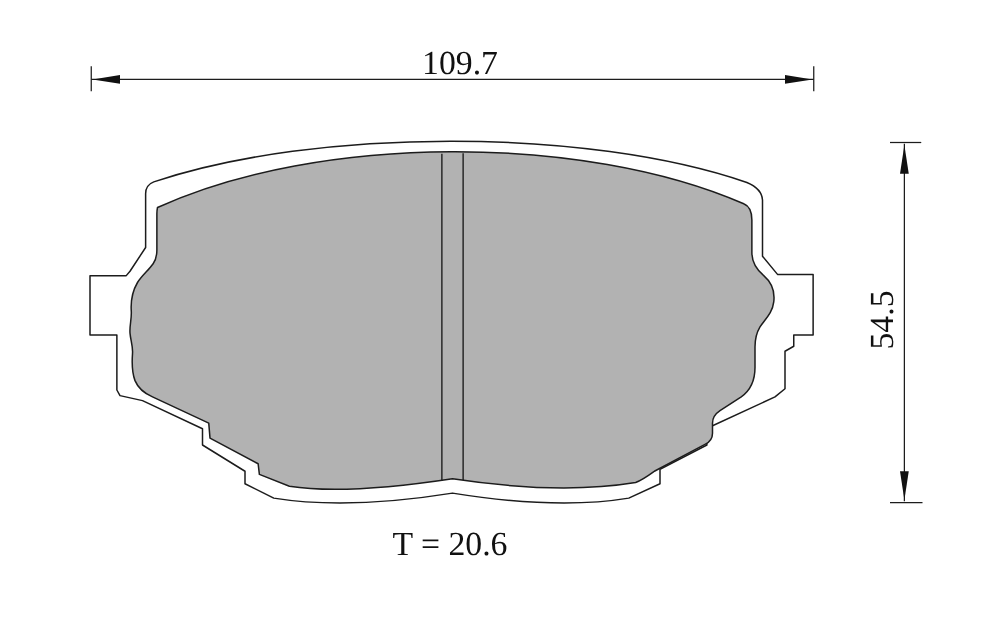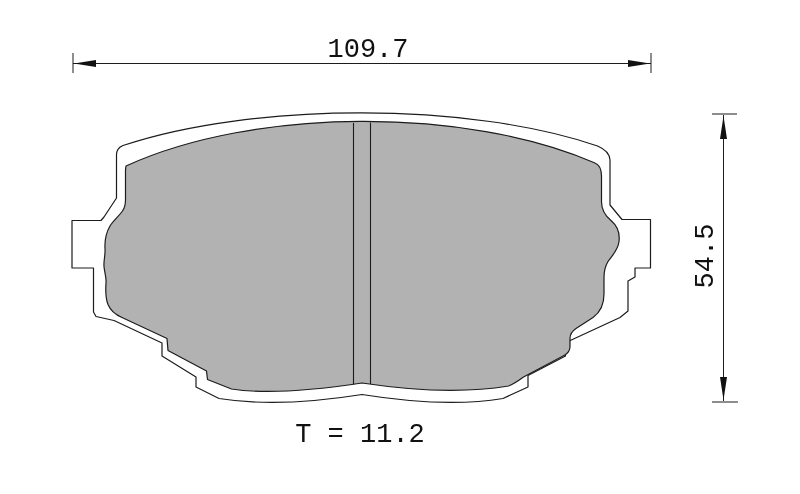--- a/index.html
+++ b/index.html
@@ -6,21 +6,21 @@
     margin: 0;
     padding: 0;
     background: #ffffff;
   }
   .canvas {
     position: relative;
     width: 800px;
     height: 494px;
     background: #ffffff;
     overflow: hidden;
-    font-family: Liberation Mono, monospace;
+    font-family: Liberation Serif, serif;
   }
   .canvas svg {
     position: absolute;
     left: 0;
     top: 0;
   }
   .outline-path {
     stroke: #1c1c1c;
     stroke-width: 1.2;
     stroke-linejoin: round;
@@ -116,14 +116,14 @@
       <line class="dim-line" x1="723.5" y1="115" x2="723.5" y2="401" stroke="#1c1c1c"></line>
       <polygon class="dim-arrow" points="723.5,116 720,139 727,139" fill="#111111"></polygon>
       <polygon class="dim-arrow" points="723.5,400 720,377 727,377" fill="#111111"></polygon>
     </g>
   </svg>
 
   <div class="dim-label" style="left: 368px; top: 37px;">109.7</div>
 
   <div class="dim-label rotated" style="left: 706px; top: 256px;">54.5</div>
 
-  <div class="dim-label" style="left: 360px; top: 422px;">T = 11.2</div>
+  <div class="dim-label" style="left: 360px; top: 422px;">T = 20.6</div>
 </div>
 
 </body></html>

